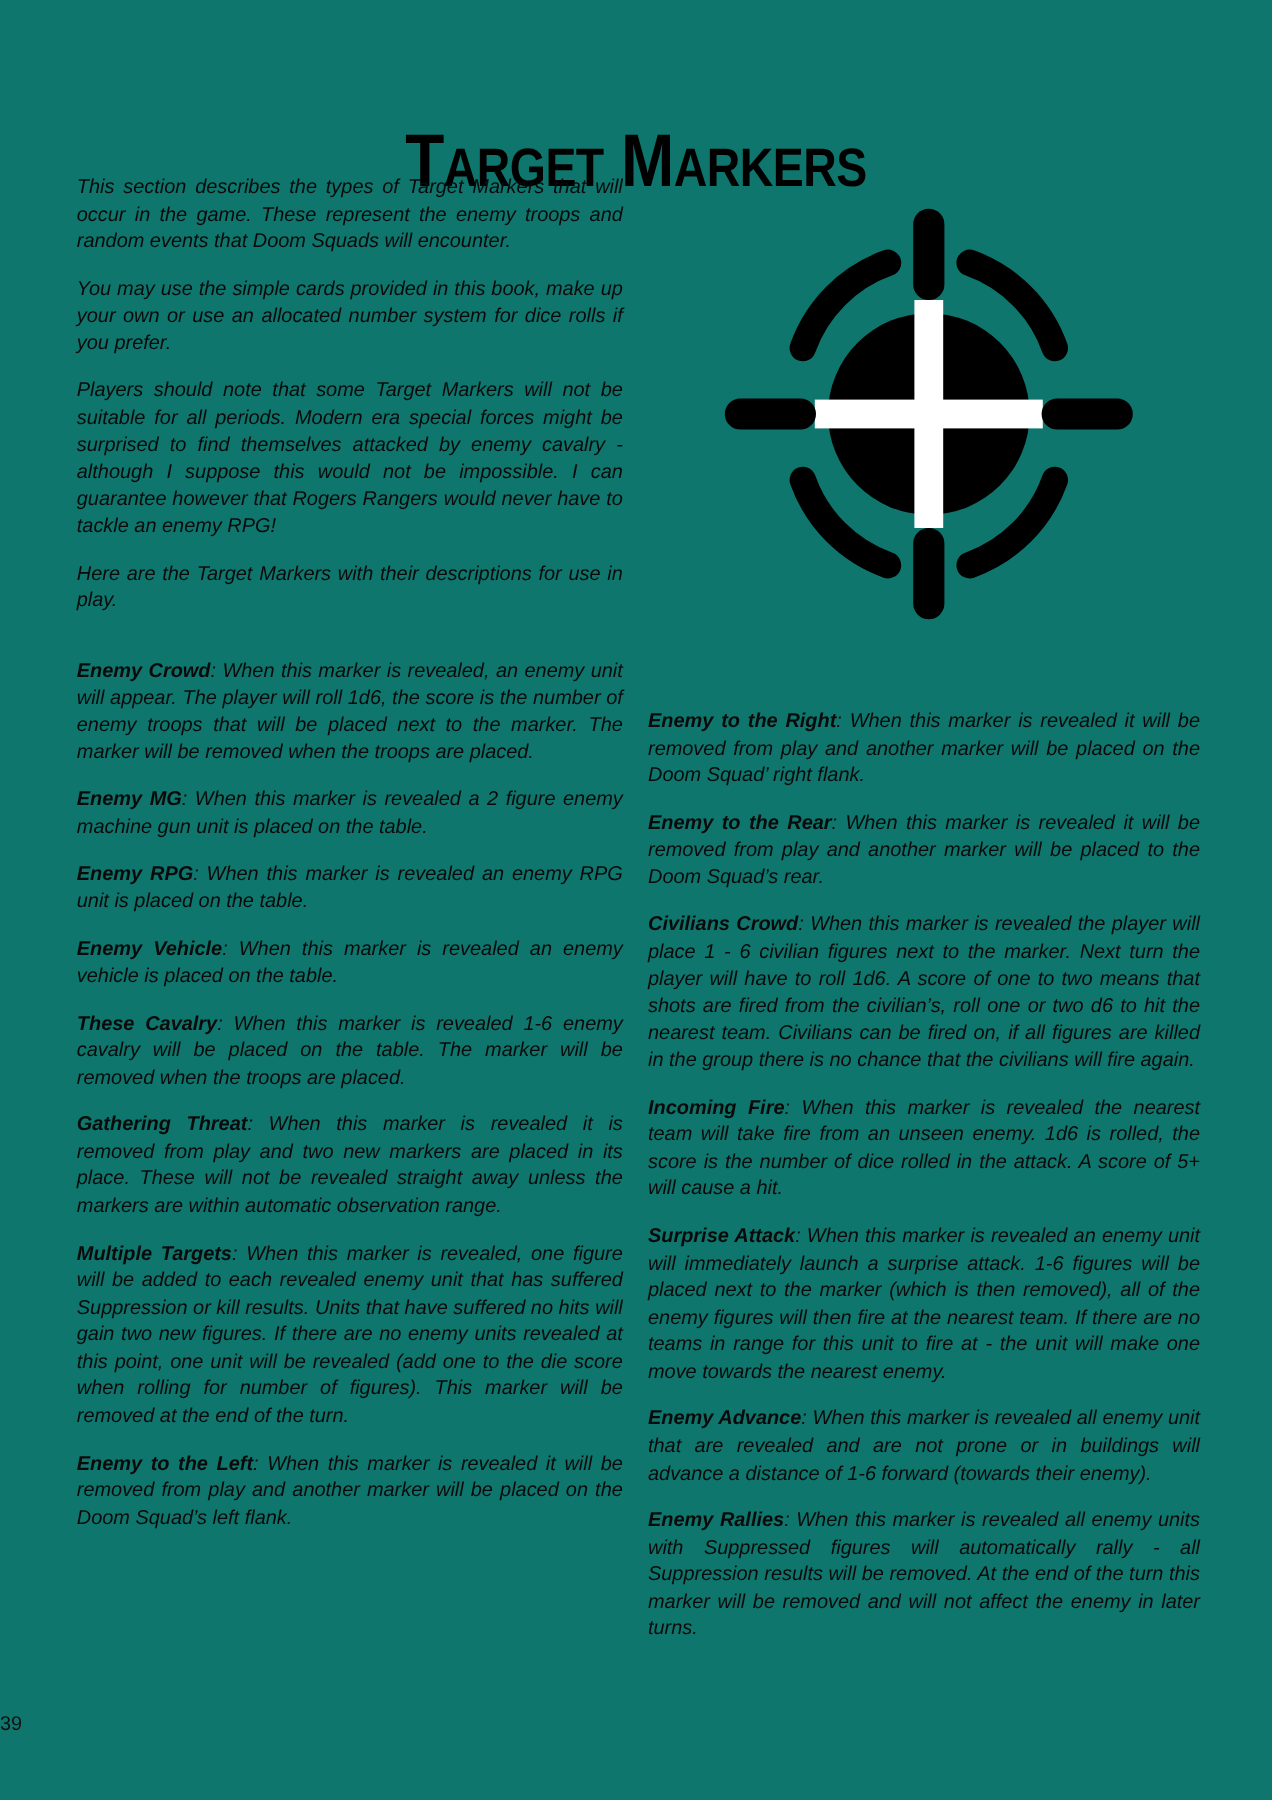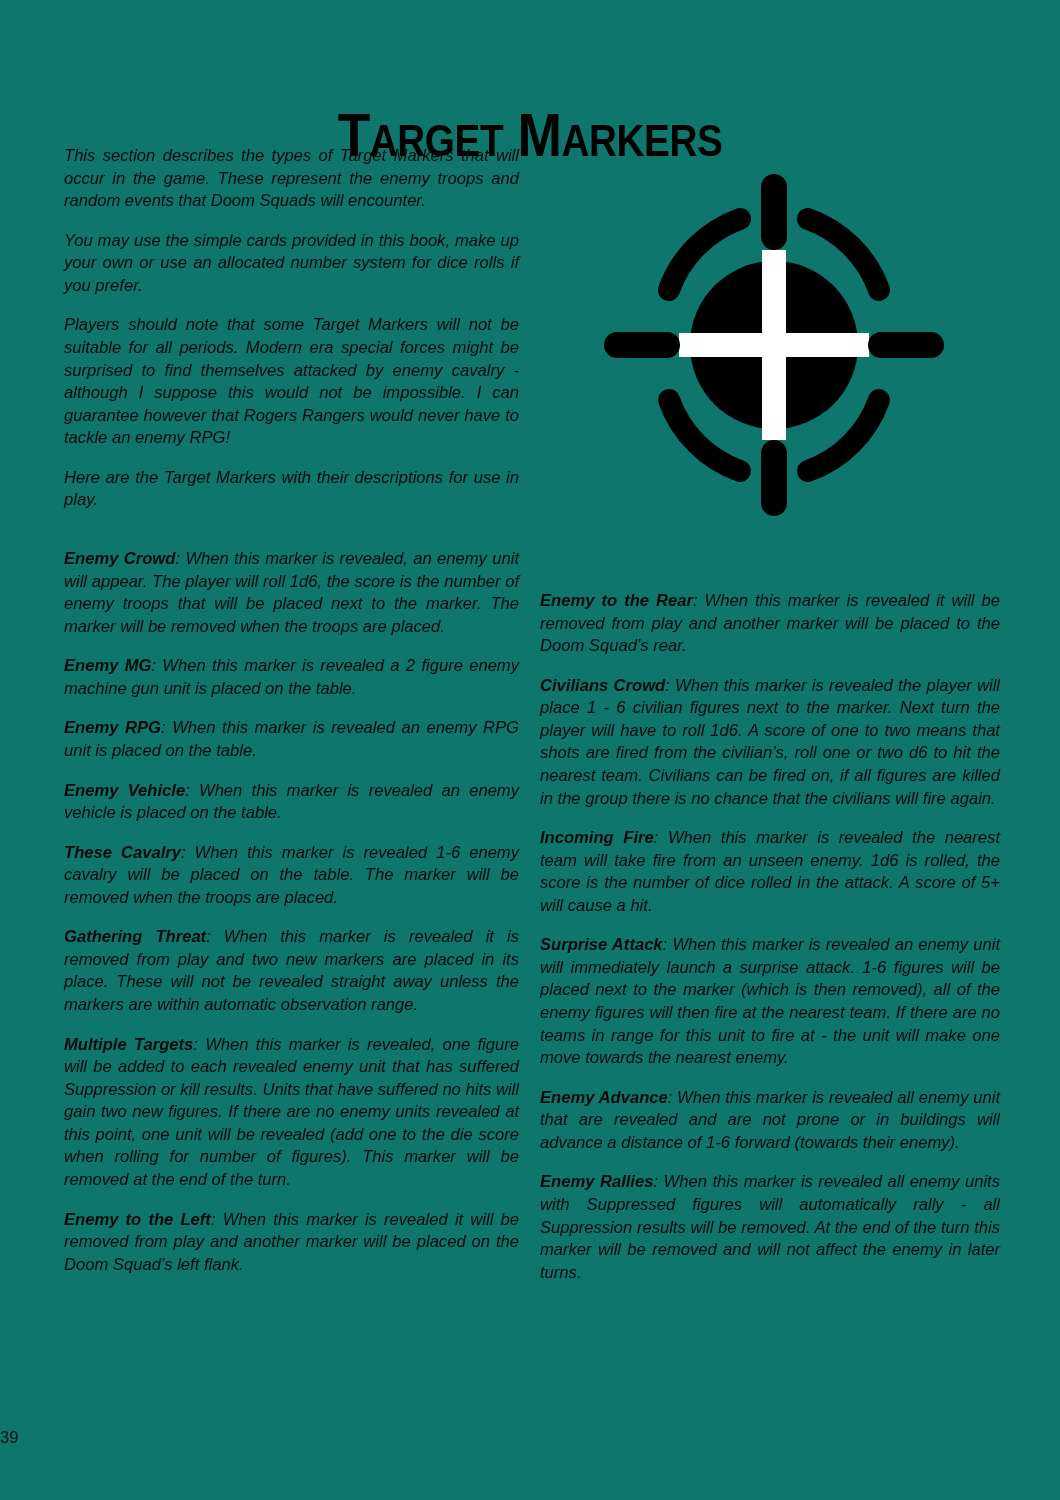--- a/index.html
+++ b/index.html
@@ -143,20 +143,21 @@
     <p class="body"><span class="term">Enemy MG</span><span>: When this marker is revealed a 2 figure enemy machine gun unit is placed on the table.</span></p>
     <p class="body"><span class="term">Enemy RPG</span><span>: When this marker is revealed an enemy RPG unit is placed on the table.</span></p>
     <p class="body"><span class="term">Enemy Vehicle</span><span>: When this marker is revealed an enemy vehicle is placed on the table.</span></p>
     <p class="body"><span class="term">These Cavalry</span><span>: When this marker is revealed 1-6 enemy cavalry will be placed on the table. The marker will be removed when the troops are placed.</span></p>
     <p class="body"><span class="term">Gathering Threat</span><span>: When this marker is revealed it is removed from play and two new markers are placed in its place. These will not be revealed straight away unless the markers are within automatic observation range.</span></p>
     <p class="body"><span class="term">Multiple Targets</span><span>: When this marker is revealed, one figure will be added to each revealed enemy unit that has suffered Suppression or kill results. Units that have suffered no hits will gain two new figures. If there are no enemy units revealed at this point, one unit will be revealed (add one to the die score when rolling for number of figures). This marker will be removed at the end of the turn.</span></p>
     <p class="body"><span class="term">Enemy to the Left</span><span>: When this marker is revealed it will be removed from play and another marker will be placed on the Doom Squad’s left flank.</span></p>
   </div>
 
   <div class="right-col">
+    <p class="body"><span class="term">Enemy to the Right</span><span>: When this marker is revealed it will be removed from play and another marker will be placed on the Doom Squad’ right flank.</span></p>
     <p class="body"><span class="term">Enemy to the Rear</span><span>: When this marker is revealed it will be removed from play and another marker will be placed to the Doom Squad’s rear.</span></p>
     <p class="body"><span class="term">Civilians Crowd</span><span>: When this marker is revealed the player will place 1 - 6 civilian figures next to the marker. Next turn the player will have to roll 1d6. A score of one to two means that shots are fired from the civilian’s, roll one or two d6 to hit the nearest team. Civilians can be fired on, if all figures are killed in the group there is no chance that the civilians will fire again.</span></p>
     <p class="body"><span class="term">Incoming Fire</span><span>: When this marker is revealed the nearest team will take fire from an unseen enemy. 1d6 is rolled, the score is the number of dice rolled in the attack. A score of 5+ will cause a hit.</span></p>
     <p class="body"><span class="term">Surprise Attack</span><span>: When this marker is revealed an enemy unit will immediately launch a surprise attack. 1-6 figures will be placed next to the marker (which is then removed), all of the enemy figures will then fire at the nearest team. If there are no teams in range for this unit to fire at - the unit will make one move towards the nearest enemy.</span></p>
     <p class="body"><span class="term">Enemy Advance</span><span>: When this marker is revealed all enemy unit that are revealed and are not prone or in buildings will advance a distance of 1-6 forward (towards their enemy).</span></p>
     <p class="body"><span class="term">Enemy Rallies</span><span>: When this marker is revealed all enemy units with Suppressed figures will automatically rally - all Suppression results will be removed. At the end of the turn this marker will be removed and will not affect the enemy in later turns.</span></p>
   </div>
 
   <div class="page-number">39</div>
 

